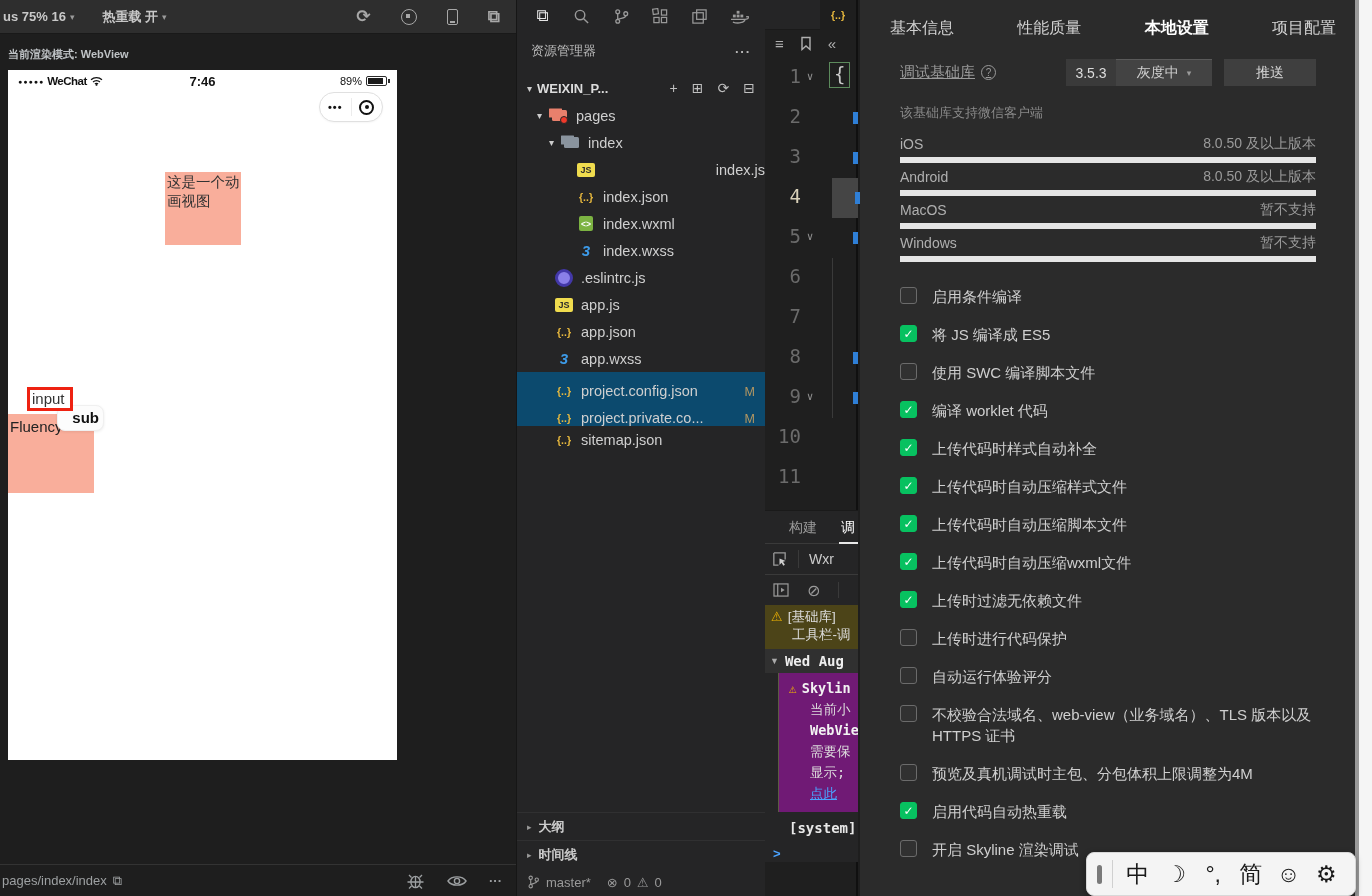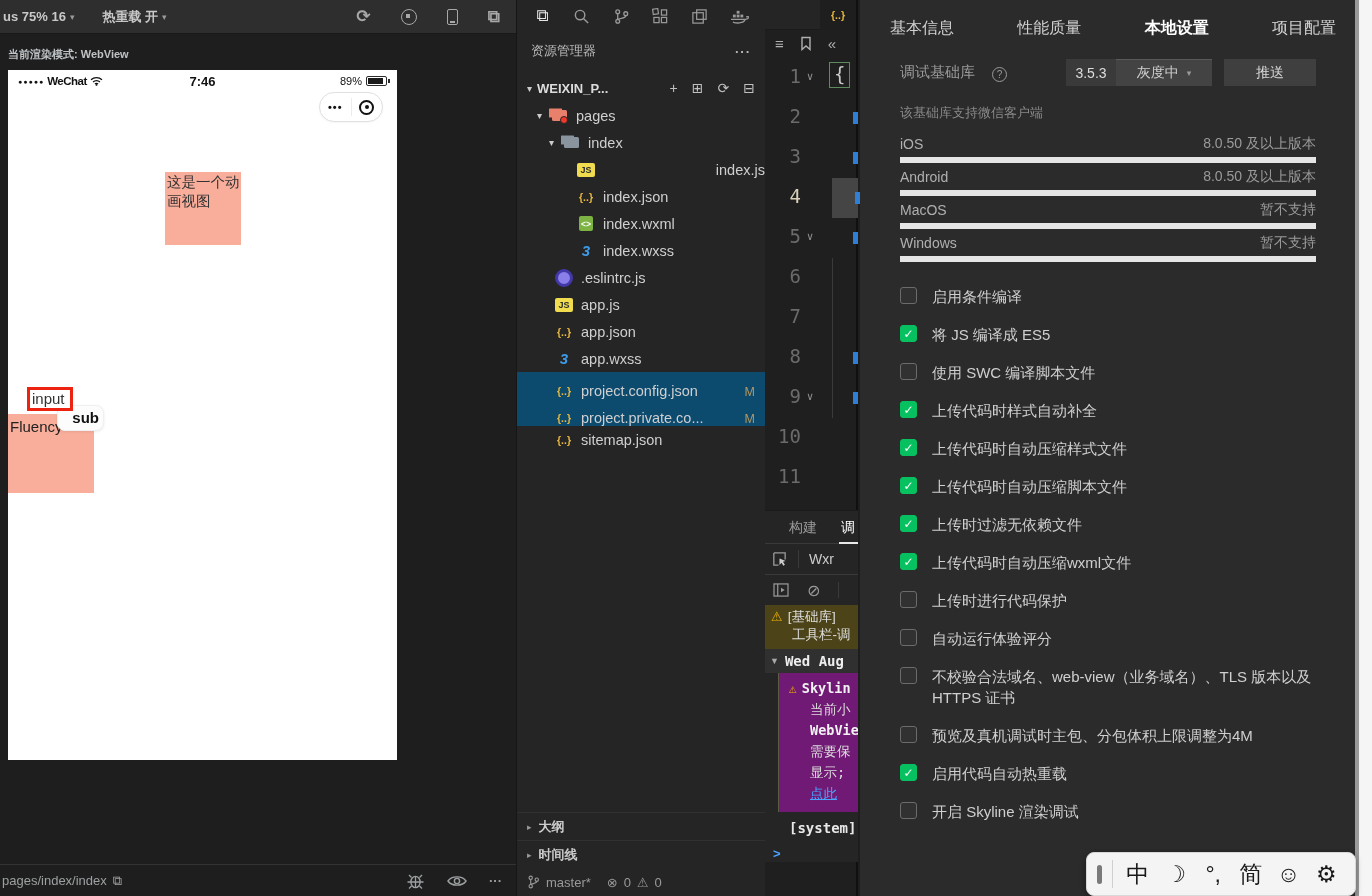--- a/index.html
+++ b/index.html
@@ -131,21 +131,21 @@
   .warnblock .b { font-weight:700; color:#f2f2f2; }
   .warnblock a.lnk { color:#4aa3ff; text-decoration:underline; }
   .sysline { font-family:"DejaVu Sans Mono",monospace; font-weight:700; font-size:14px; color:#e8e8e8; padding:8px 0 0 24px; }
   .prompt { color:#4aa3ff; font-weight:700; font-size:13px; padding:10px 0 0 8px; }
 
   
   #settings { position:absolute; left:860px; top:0; width:512px; height:896px; background:#2b2b2b; }
   .set-tabs { display:flex; justify-content:space-between; padding:18px 36px 0 30px; font-size:16px; color:#d2d2d2; }
   .set-tab.active { color:#fff; font-weight:700; }
   .lib-row { display:flex; align-items:center; margin:20px 56px 0 40px; }
-  .lib-label { font-size:15px; color:#9a9a9a; display:flex; align-items:flex-end; gap:17px; }
+  .lib-label { font-size:15px; color:#9a9a9a; display:flex; align-items:center; gap:6px;text-decoration:underline; }
   .q-ic { width:15px; height:15px; border:1.2px solid #9a9a9a; border-radius:50%; font-size:10px;
     display:flex; align-items:center; justify-content:center; color:#9a9a9a; }
   .lib-ctrls { margin-left:auto; display:flex; align-items:center; }
   .ver-box { height:27px; min-width:50px; background:#3a3a3a; color:#dcdcdc; font-size:14px;
     display:flex; align-items:center; justify-content:center; padding:0 8px; }
   .chan-box { height:27px; min-width:96px; background:#434343; color:#cfcfcf; font-size:14px;
     display:flex; align-items:center; justify-content:center; gap:8px; border-top:1px solid #5a5a5a; }
   .chan-box .caret { font-size:9px; color:#9a9a9a; }
   .push-btn { height:27px; min-width:92px; background:#3f3f3f; color:#d8d8d8; font-size:14px;
     display:flex; align-items:center; justify-content:center; margin-left:12px; }
@@ -554,37 +554,41 @@
     <div class="opt">
         <span class="cb on"></span>
         <span class="opt-label">将 JS 编译成 ES5</span>
       </div>
     <div class="opt">
         <span class="cb"></span>
         <span class="opt-label">使用 SWC 编译脚本文件</span>
       </div>
     <div class="opt">
         <span class="cb on"></span>
+        <span class="opt-label">编译 worklet 代码</span>
+      </div>
+    <div class="opt">
+        <span class="cb on"></span>
         <span class="opt-label">上传代码时样式自动补全</span>
       </div>
     <div class="opt">
         <span class="cb on"></span>
         <span class="opt-label">上传代码时自动压缩样式文件</span>
       </div>
     <div class="opt">
         <span class="cb on"></span>
         <span class="opt-label">上传代码时自动压缩脚本文件</span>
       </div>
     <div class="opt">
         <span class="cb on"></span>
+        <span class="opt-label">上传代码时自动压缩wxml文件</span>
+      </div>
+    <div class="opt">
+        <span class="cb on"></span>
         <span class="opt-label">上传时过滤无依赖文件</span>
-      </div>
-    <div class="opt">
-        <span class="cb on"></span>
-        <span class="opt-label">上传代码时自动压缩wxml文件</span>
       </div>
     <div class="opt">
         <span class="cb"></span>
         <span class="opt-label">上传时进行代码保护</span>
       </div>
     <div class="opt">
         <span class="cb"></span>
         <span class="opt-label">自动运行体验评分</span>
       </div>
     <div class="opt">

